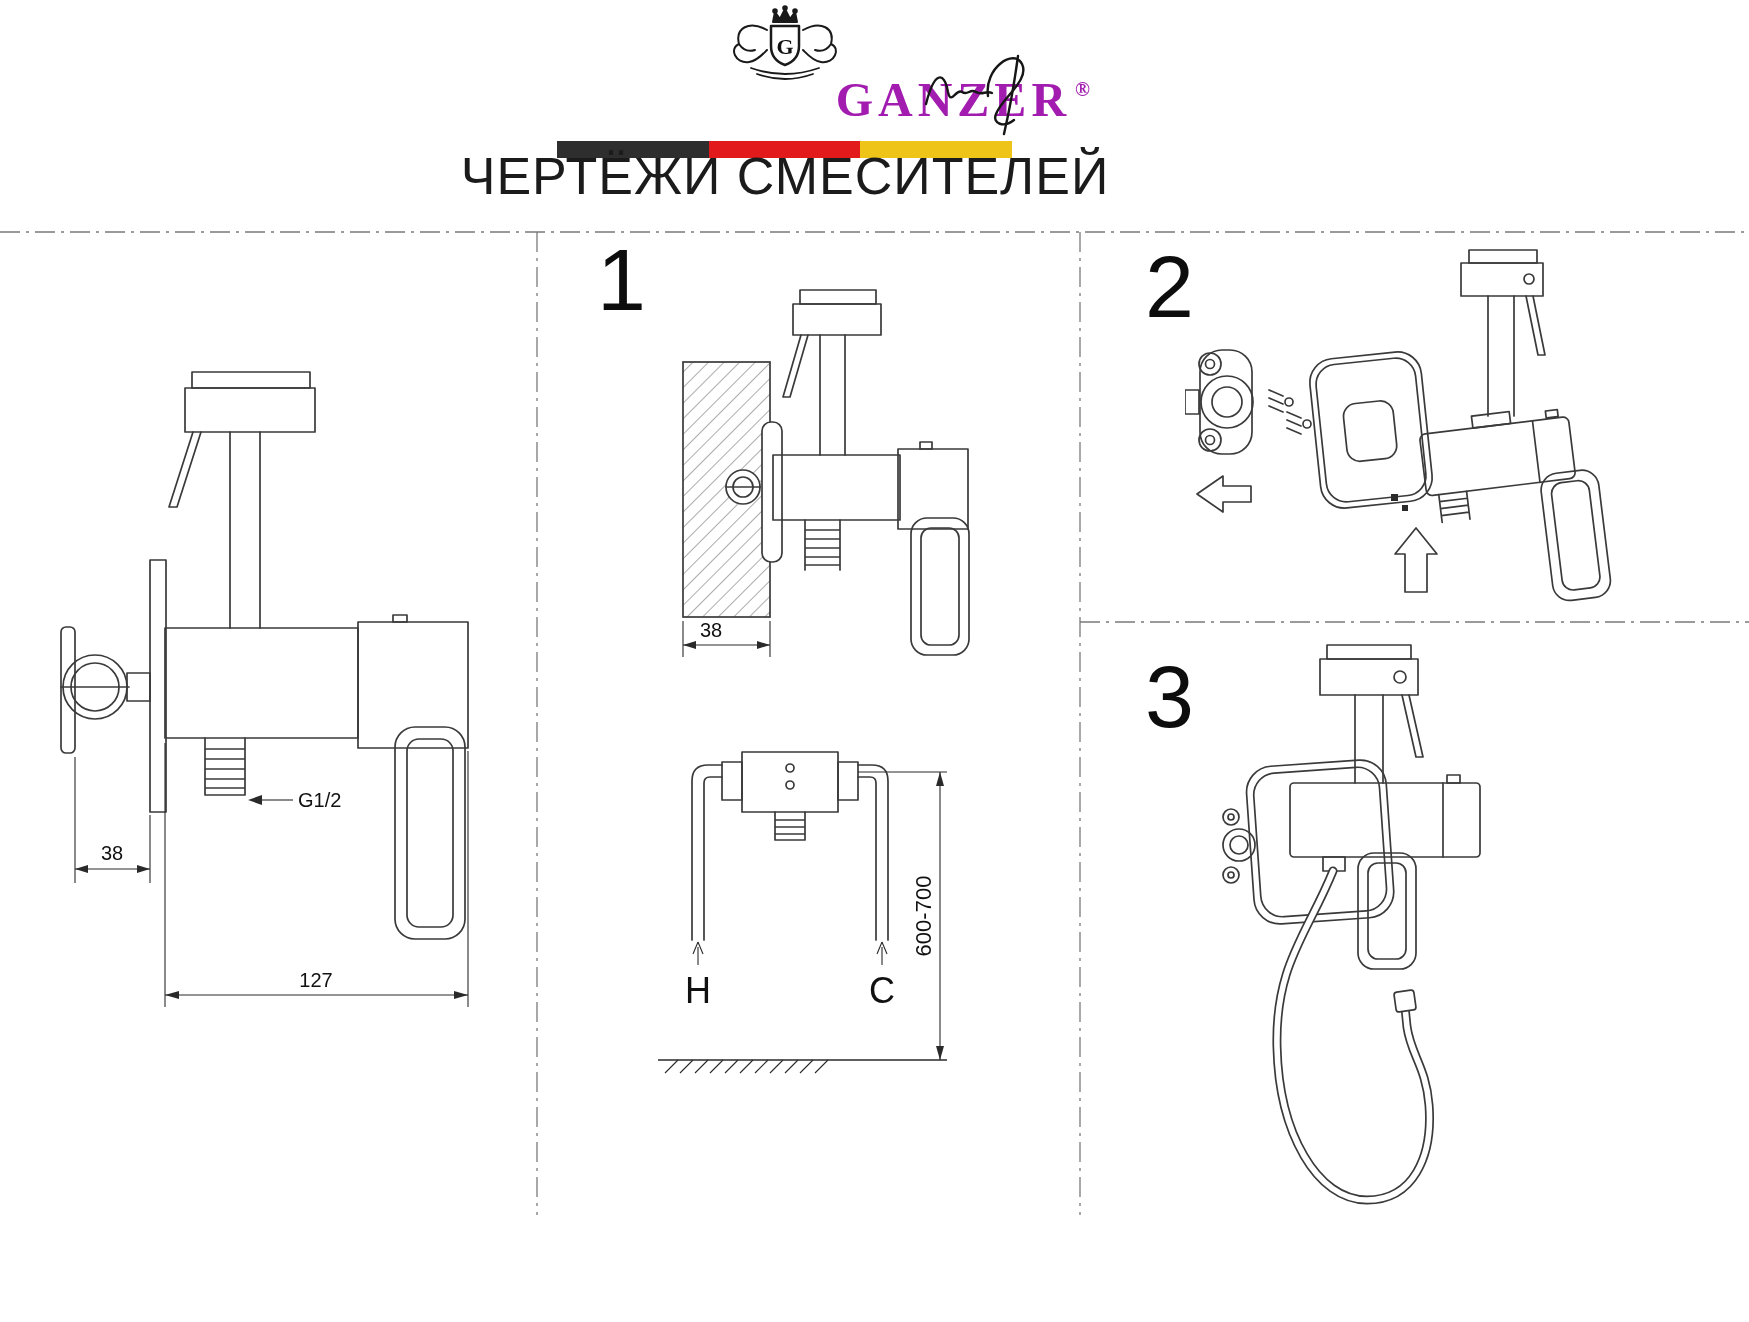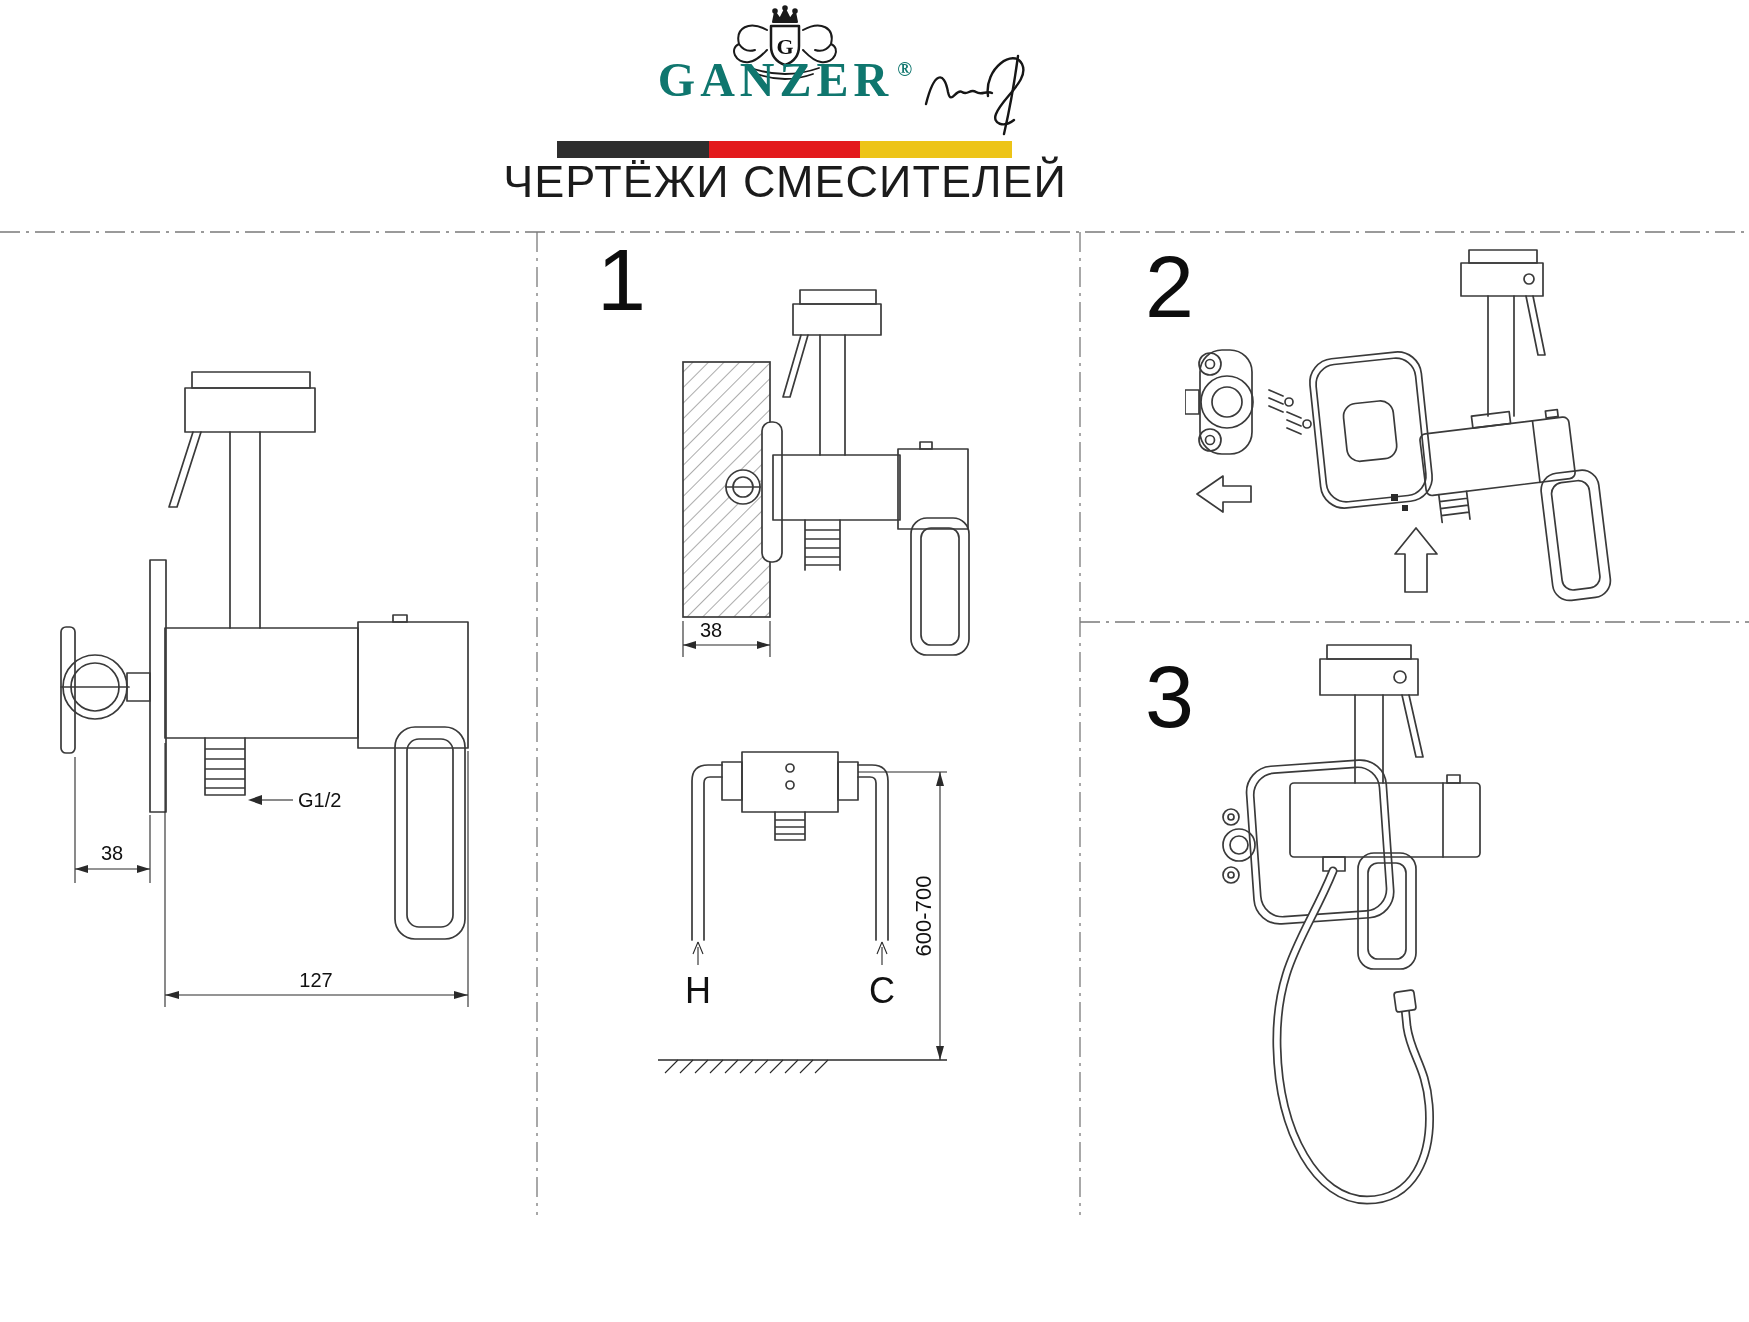--- a/index.html
+++ b/index.html
@@ -1,28 +1,28 @@
 <!DOCTYPE html>
 <html><head>
 <meta charset="utf-8">
 <style>
   html,body { margin:0; padding:0; background:#fff; }
   .page { position:relative; width:1749px; height:1322px; background:#fff;
           font-family:"Liberation Sans", sans-serif; overflow:hidden; color:#111; }
 
   
   .crest { position:absolute; left:705px; top:4px; }
-  .brandrow { position:absolute; left:480px; top:52px; width:610px; text-align:center; color:#0f766e; }
+  .brandrow { position:absolute; left:480px; top:72px; width:610px; text-align:right; color:#a21caf; }
   .brand { font-family:"Liberation Serif", serif; font-weight:bold; font-size:48px; letter-spacing:5px; }
   .reg   { font-family:"Liberation Serif", serif; font-weight:bold; font-size:20px; vertical-align:20px; margin-left:4px; }
   .signature { position:absolute; left:918px; top:42px; }
   .flagbar { position:absolute; left:557px; top:141px; width:455px; height:17px; display:flex; }
   .flagbar span { flex:1 1 0; }
-  .title { position:absolute; left:285px; top:156px; width:1000px; text-align:center;
-           font-size:45px; letter-spacing:1px; color:#1b1b1b; white-space:nowrap; }
+  .title { position:absolute; left:285px; top:146px; width:1000px; text-align:center;
+           font-size:52px; letter-spacing:1px; color:#1b1b1b; white-space:nowrap; }
 
   
   .stepnum { position:absolute; font-size:88px; line-height:1; color:#0d0d0d; }
   svg.draw { position:absolute; }
   svg text { font-family:"Liberation Sans", sans-serif; fill:#111; stroke:none; }
   .dimtxt { font-size:20px; }
   .hc { font-size:36px; }
   .rottxt { font-size:22px; }
   .ln   { fill:none; stroke:#3a3a3a; stroke-width:1.7; stroke-linecap:round; stroke-linejoin:round; }
   .lnw  { fill:#ffffff; stroke:#3a3a3a; stroke-width:1.7; stroke-linejoin:round; }

